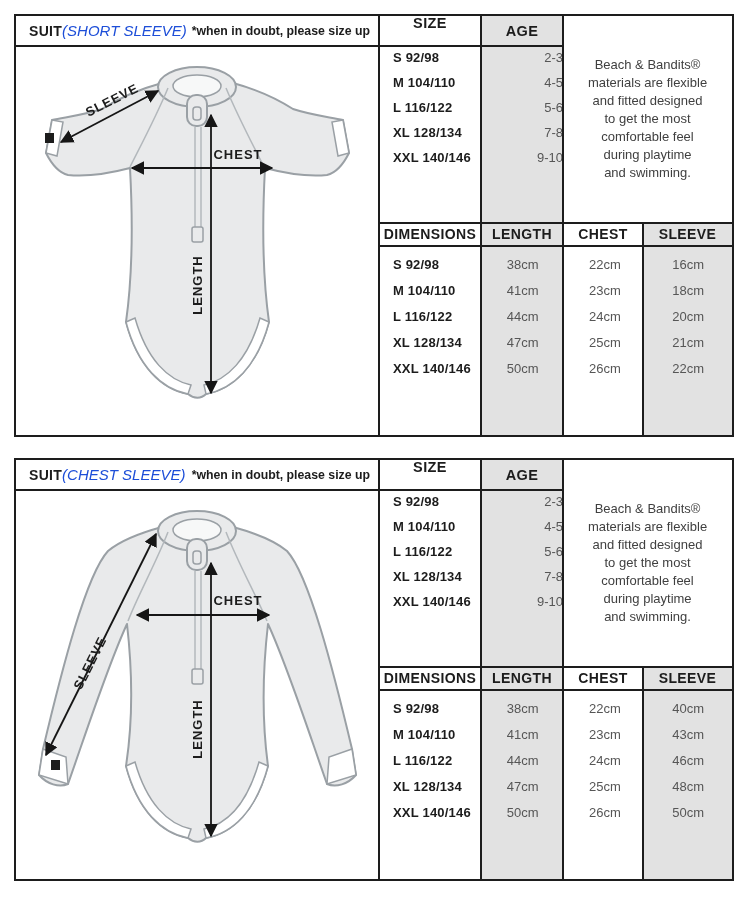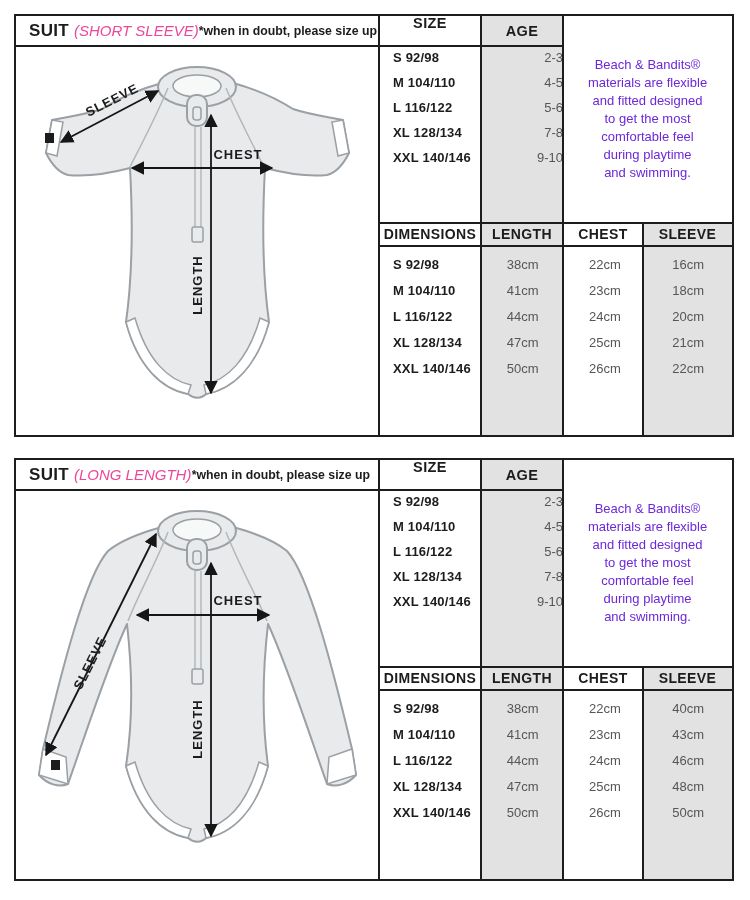--- a/index.html
+++ b/index.html
@@ -30,42 +30,42 @@
   .hl.h2 { left:363px; top:206px; width:353px; }
   .hl.h3 { left:363px; top:229px; width:353px; }
 
   
   .cell-title {
     position:absolute; left:0; top:0; width:363px; height:29px;
     display:flex; align-items:center; justify-content:space-between;
     padding:0 9px 0 13px;
   }
   .title-group { display:flex; align-items:baseline; white-space:nowrap; }
-  .t-main { font-weight:700; font-size:17px; letter-spacing:.3px;text-align:center; }
-  .t-sub  { font-style:italic; font-weight:400; font-size:15px; margin-left:5px; color:#ec4899; }
+  .t-main { font-weight:700; font-size:14px; letter-spacing:.3px;text-align:center; }
+  .t-sub  { font-style:italic; font-weight:400; font-size:15px; color:#1d4ed8; }
   .t-note { font-weight:700; font-size:12.3px; white-space:nowrap; }
 
   .hcell { position:absolute; display:flex; align-items:center; justify-content:center;
            font-weight:700; font-size:14.5px; letter-spacing:.4px; }
   .h-size { left:363px; top:0; width:102px; height:14px; }
   .h-age  { left:465px; top:0; width:82px;  height:29px; }
   .h-dim  { left:363px; top:206px; width:102px; height:24px; font-size:14px; }
   .h-len  { left:465px; top:206px; width:82px;  height:24px; font-size:14px; }
   .h-chest{ left:547px; top:206px; width:80px;  height:24px; font-size:14px; }
   .h-slv  { left:627px; top:206px; width:89px;  height:24px; font-size:14px; }
 
   .size-body { position:absolute; left:363px; top:29px; width:184px; height:177px; }
   .size-row  { display:flex; height:25px; align-items:center; }
   .sz  { width:102px; padding-left:14px; font-weight:700; font-size:13px; letter-spacing:.2px; }
   .ag  { width:82px; text-align:right; font-size:13px; color:#565656; }
 
   .info {
     position:absolute; left:547px; top:0; width:169px; height:206px;
     display:flex; align-items:center; justify-content:center; text-align:center;
-    font-size:13px; line-height:1.38; color:#6d28d9; white-space:pre-line; padding:0 4px;
+    font-size:13px; line-height:1.38; color:#404040; white-space:pre-line; padding:0 4px;
   }
 
   .dim-body { position:absolute; left:363px; top:230px; width:353px; height:189px; padding-top:5px; }
   .dim-row  { display:flex; height:26px; align-items:center; }
   .d-sz  { width:102px; padding-left:14px; font-weight:700; font-size:13px; letter-spacing:.2px; }
   .d-val { width:87px; text-align:center; font-size:13px; color:#565656; }
   .d-val.w80 { width:80px; }
   .d-val.w89 { width:89px; }
 
   .drawing { position:absolute; left:0; top:29px; width:363px; height:390px; }
@@ -210,21 +210,21 @@
     <div class="hl h3"></div>
   </div>
 
   <div class="panel p1">
     <div class="gray-a"></div>
     <div class="gray-b"></div>
 
     <div class="cell-title">
       <span class="title-group">
         <span class="t-main">SUIT</span>
-        <span class="t-sub">(LONG LENGTH)</span>
+        <span class="t-sub">(CHEST SLEEVE)</span>
       </span>
       <span class="t-note">*when in doubt, please size up</span>
     </div>
 
     <div class="hcell h-size">SIZE</div>
     <div class="hcell h-age">AGE</div>
 
     <div class="size-body">
       <div class="size-row">
           <span class="sz">S 92/98</span>

